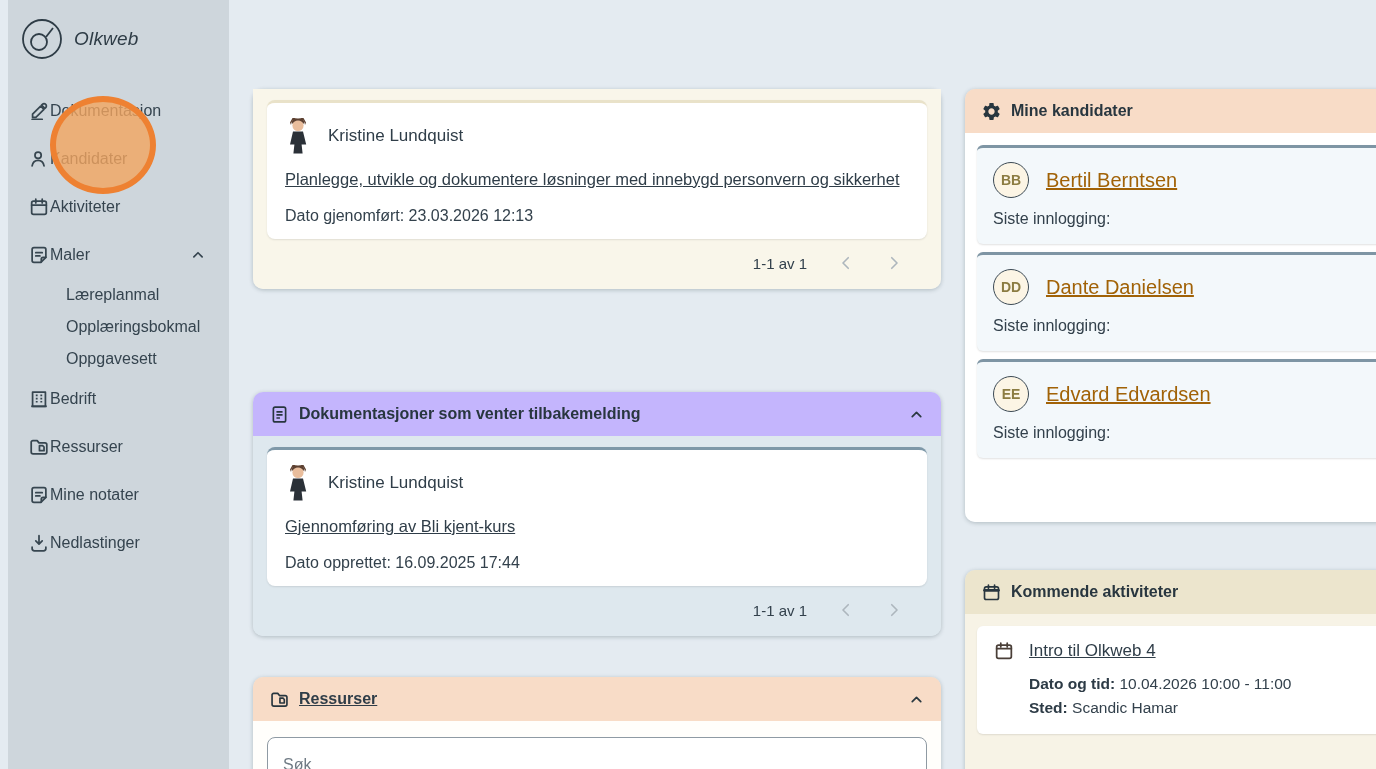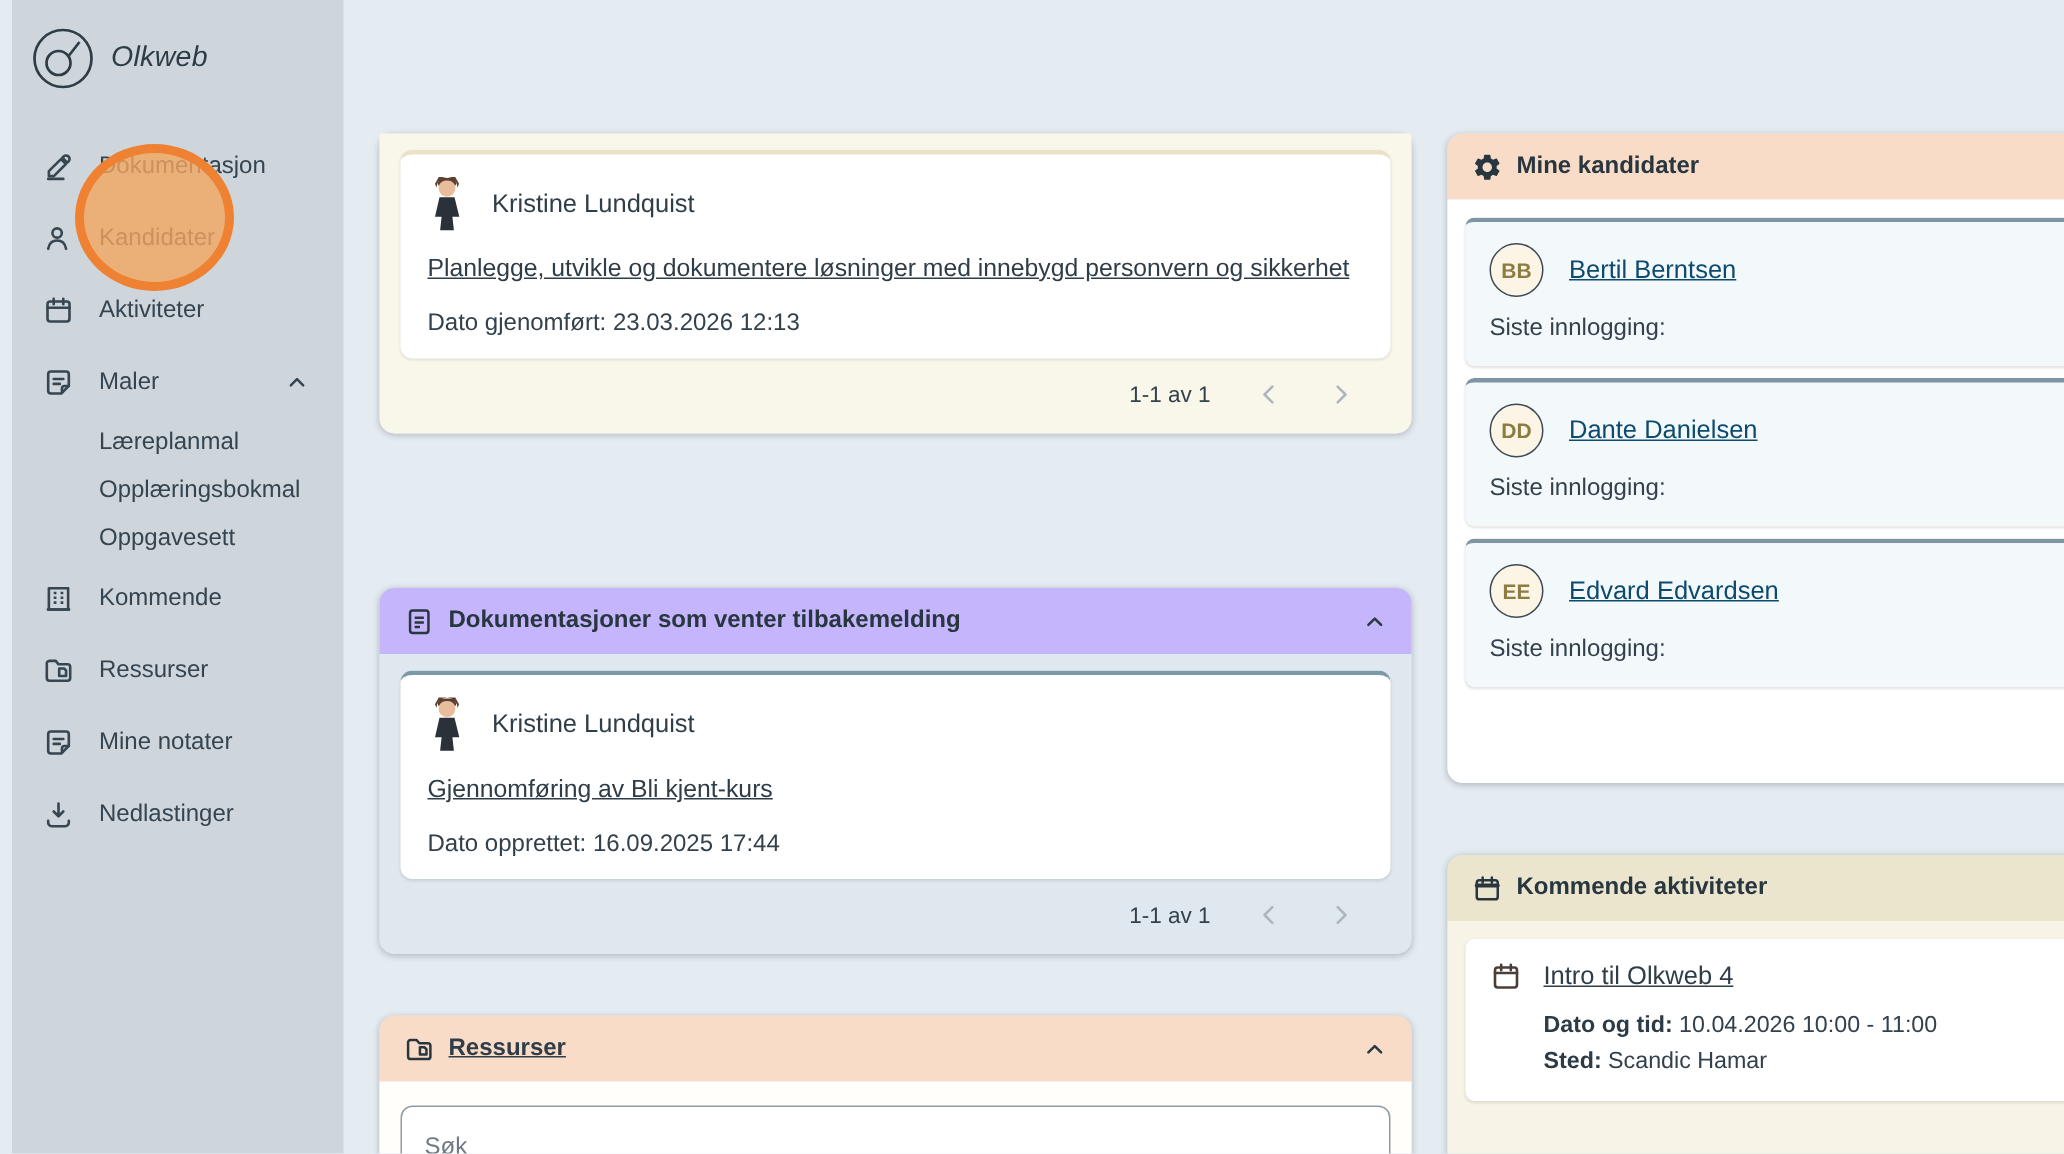--- a/index.html
+++ b/index.html
@@ -11,21 +11,21 @@
   }
   svg{display:block;}
   a{color:#2f3d48;}
 
   
   .sidebar{position:absolute;left:8px;top:0;bottom:0;width:221px;background:#ced6dc;}
   .logo-row{display:flex;align-items:center;gap:10px;padding:17px 0 0 12px;font-style:italic;}
   .logo-mark{width:44px;height:44px;color:#2e3c46;}
   .logo-text{font-size:19px;color:#2e3c46;letter-spacing:.2px;}
   .nav{margin-top:26px;}
-  .nav-item{height:48px;display:flex;align-items:center;gap:16px;padding-left:20px;cursor:pointer;}
+  .nav-item{height:48px;display:flex;align-items:center;padding-left:20px;cursor:pointer;}
   .nav-item .ico{width:22px;height:22px;color:#374650;flex:0 0 22px;}
   .nav-label{font-size:16px;color:#35444f;}
   .nav-chevron{margin-left:auto;margin-right:22px;width:18px;height:18px;color:#35444f;}
   .subnav .sub-item{height:32px;display:flex;align-items:center;padding-left:58px;font-size:16px;color:#35444f;cursor:pointer;}
   
   .click-ring{
     position:absolute;left:42px;top:96px;width:106px;height:98px;border-radius:50%;
     border:6px solid #ee8132;background:rgba(243,165,95,.8);
     box-sizing:border-box;pointer-events:none;
   }
@@ -79,21 +79,21 @@
   .cand-card{
     background:#f3f8fb;border-top:3px solid #7e95a4;border-radius:6px;
     padding:14px 16px 16px;margin-bottom:8px;box-shadow:0 1px 2px rgba(0,0,0,.12);
   }
   .cand-row{display:flex;align-items:center;gap:17px;}
   .cand-avatar{
     width:36px;height:36px;border-radius:50%;border:1px solid #3c4a55;background:#fcf5e5;
     display:flex;align-items:center;justify-content:center;font-size:14px;font-weight:bold;color:#8c7c42;
     box-sizing:border-box;flex:0 0 36px;
   }
-  .cand-name{font-size:17px;color:#0c4a6e;text-decoration:underline;cursor:pointer;}
+  .cand-name{font-size:20px;color:#a16207;text-decoration:underline;cursor:pointer;}
   .cand-login{margin-top:12px;font-size:16px;color:#33414c;}
 
   
   .card-activities{left:965px;top:570px;width:520px;height:310px;}
   .card-activities .card-header{background:#ece5cd;}
   .card-activities .card-body{background:#f7f3e6;padding:12px 12px 0;height:100%;}
   .activity-card{background:#fff;border-radius:6px;padding:14px 16px;box-shadow:0 1px 2px rgba(0,0,0,.10);}
   .activity-row{display:flex;align-items:center;gap:14px;}
   .activity-row .a-ico{width:22px;height:22px;color:#4a3f38;flex:0 0 22px;}
   .activity-title{font-size:17px;color:#2f3d48;text-decoration:underline;cursor:pointer;}
@@ -162,21 +162,21 @@
         <span>Oppgavesett</span>
       </div>
     </div>
 
     <div class="nav-item">
       <svg class="ico" viewBox="0 0 24 24" fill="none" stroke="currentColor" stroke-width="1.9" stroke-linejoin="round">
         <rect x="5" y="4.5" width="14" height="15.5"></rect>
           <path d="M3.5 20h17"></path>
           <path d="M8.5 8h2M13.5 8h2M8.5 11.5h2M13.5 11.5h2M8.5 15h2M13.5 15h2"></path>
       </svg>
-      <span class="nav-label">Kommende</span>
+      <span class="nav-label">Bedrift</span>
     </div>
 
     <div class="nav-item">
       <svg class="ico" viewBox="0 0 24 24" fill="none" stroke="currentColor" stroke-width="1.9" stroke-linejoin="round">
         <path d="M3.5 7.5v10a2 2 0 0 0 2 2h13a2 2 0 0 0 2-2v-8a2 2 0 0 0-2-2h-6.5L10 5H5.5a2 2 0 0 0-2 2.5z"></path>
           <path d="M12.5 10.5h3.5l1.5 1.5v4h-5z"></path>
       </svg>
       <span class="nav-label">Ressurser</span>
     </div>
 

